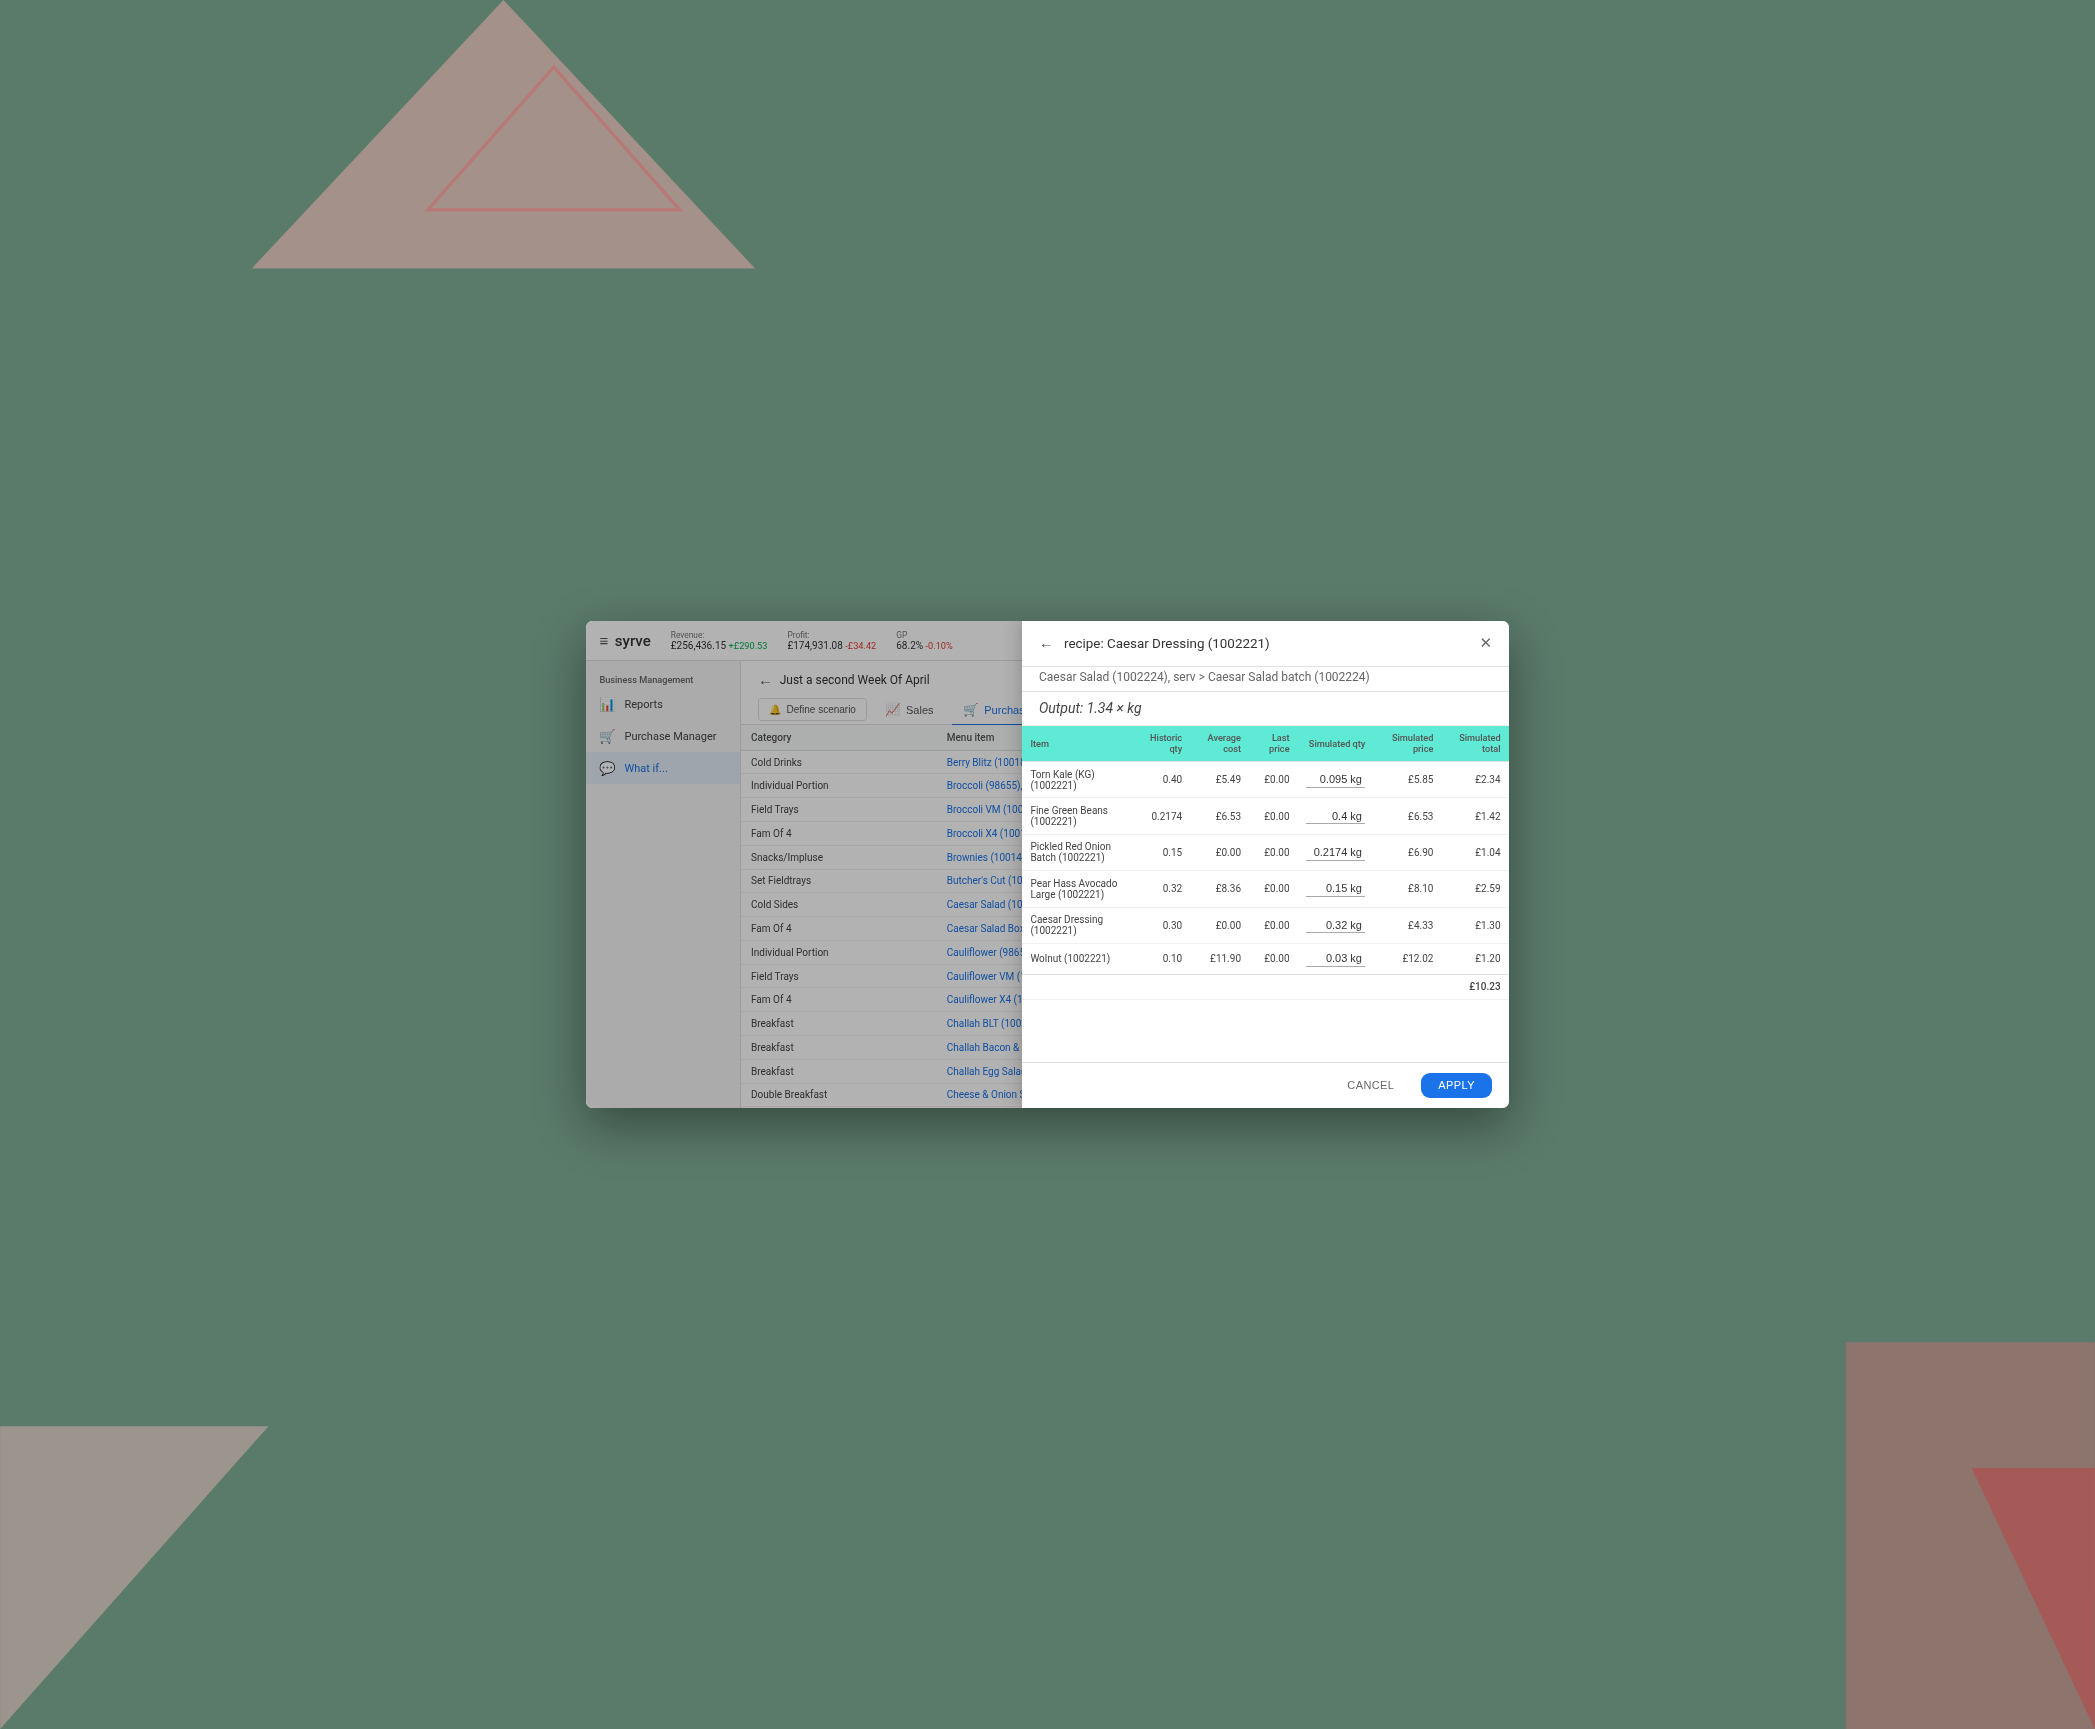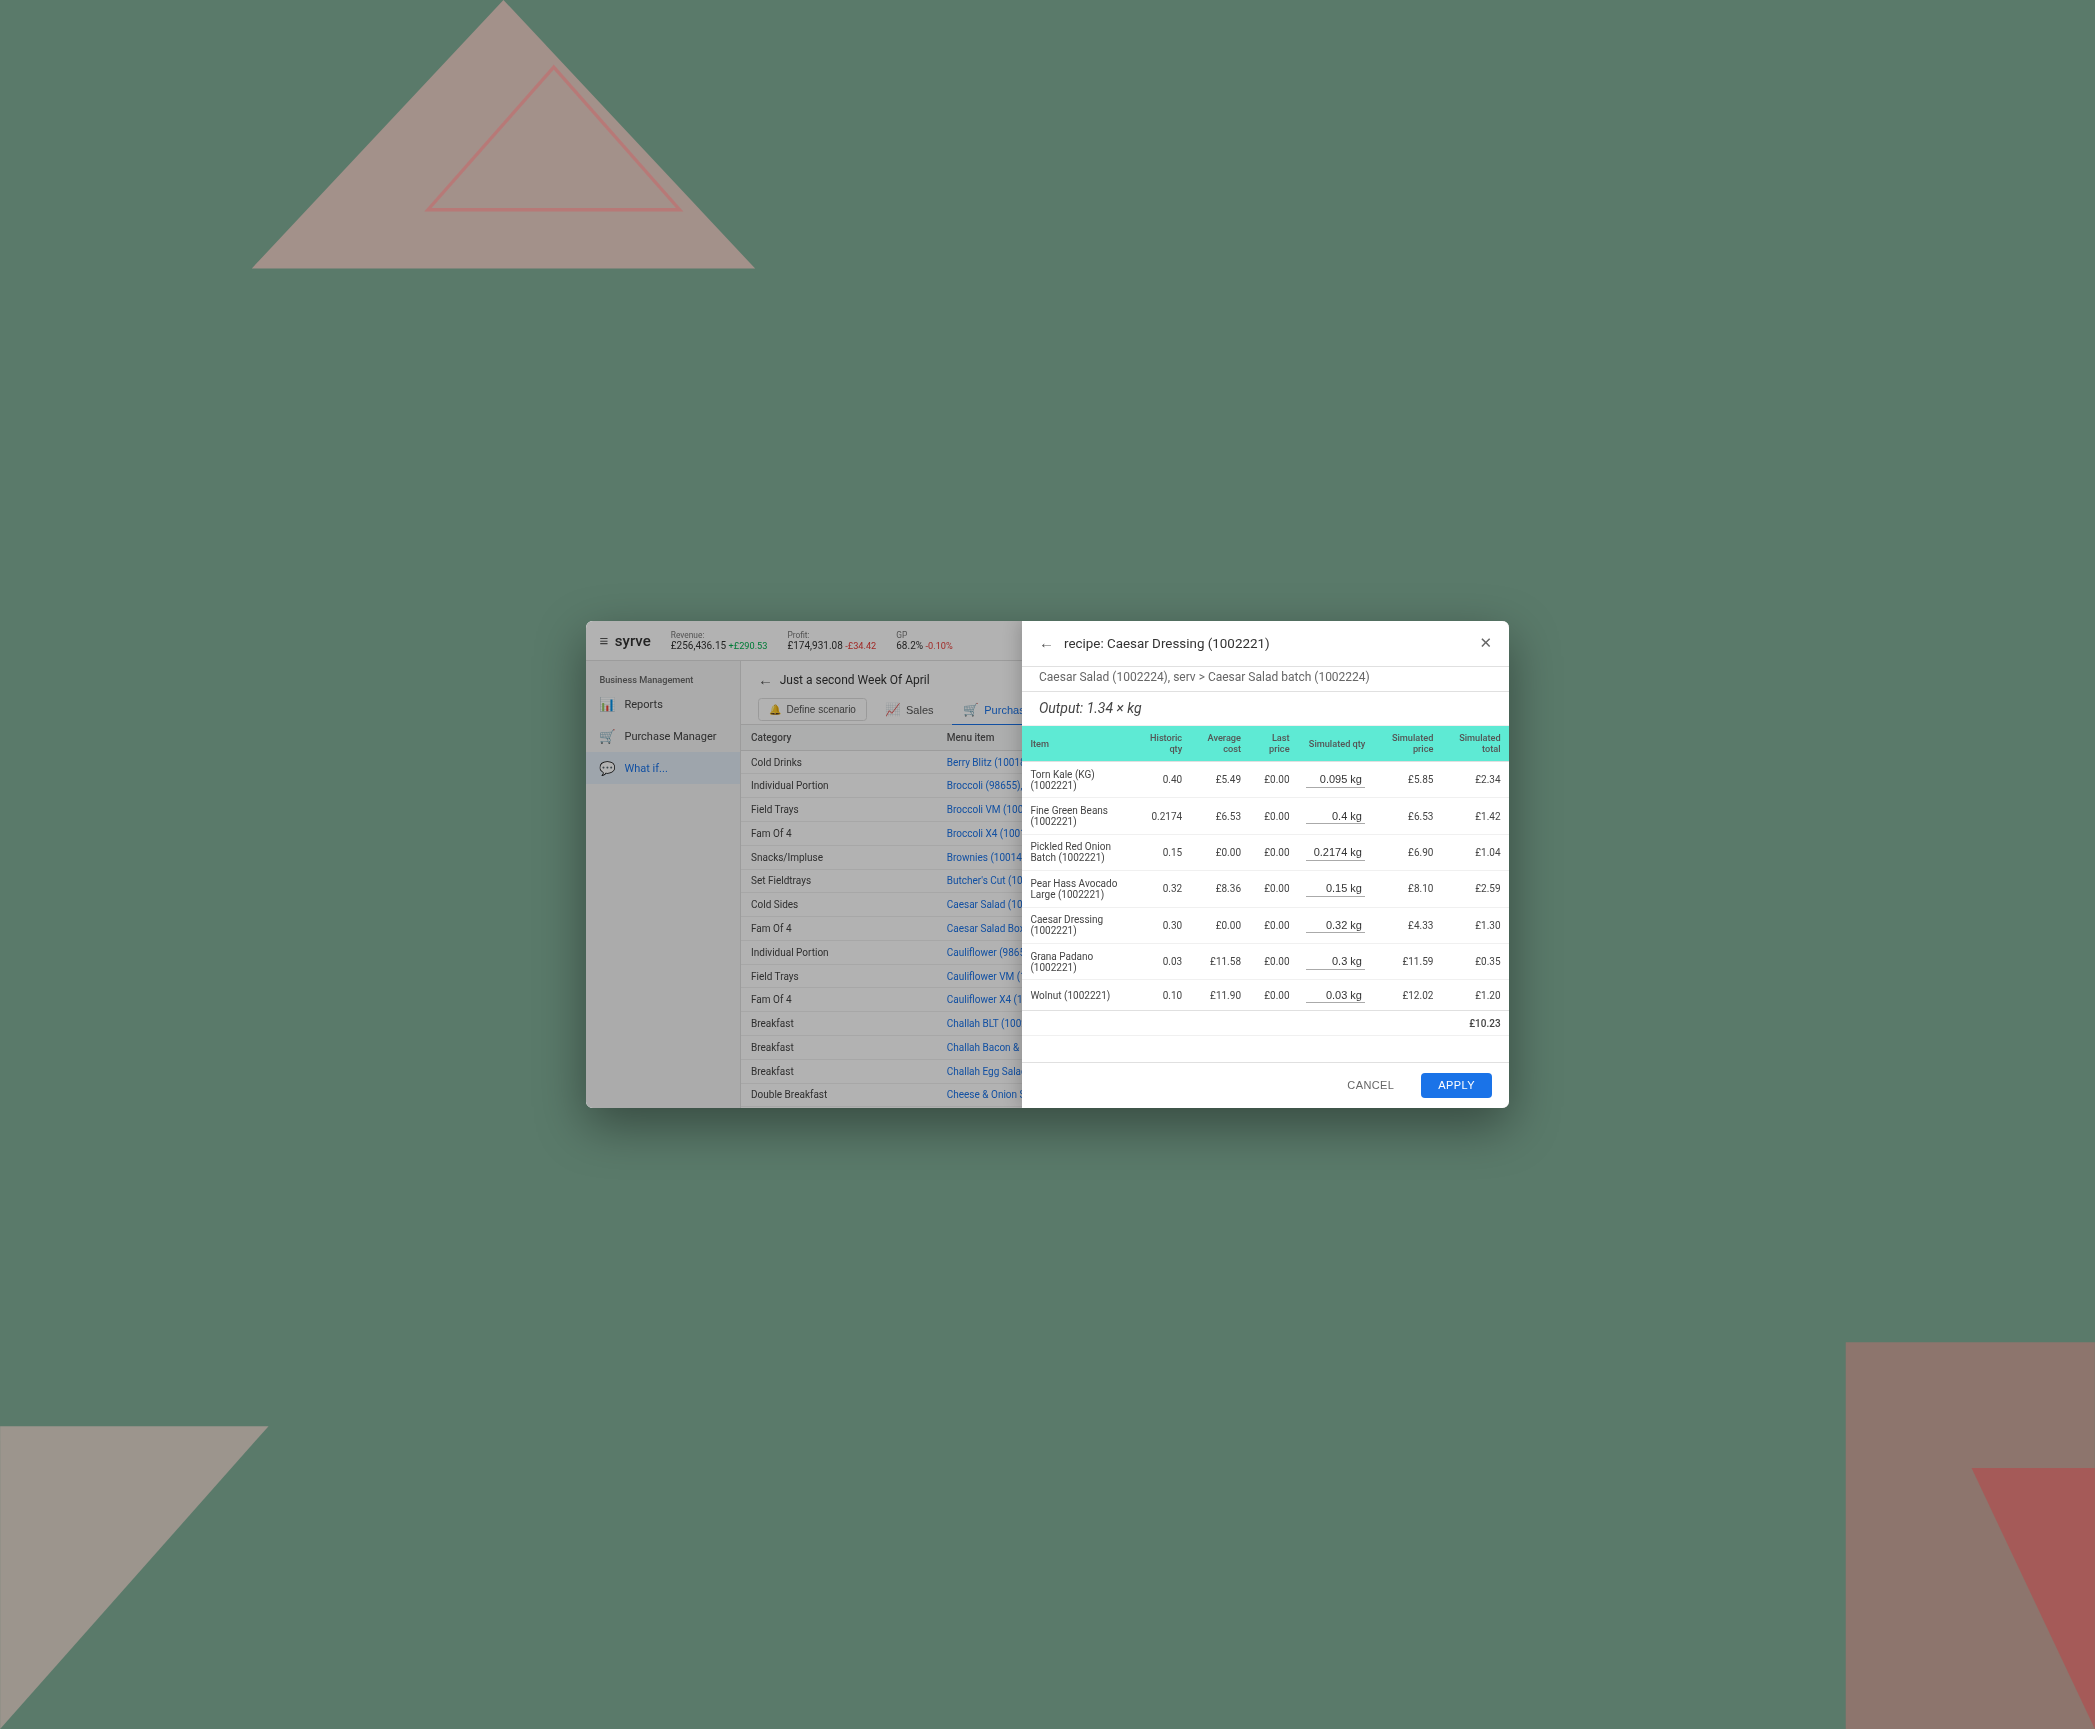--- a/index.html
+++ b/index.html
@@ -306,21 +306,21 @@
       font-size: 11px;
       cursor: pointer;
       font-weight: 500;
       letter-spacing: 0.4px;
     }
     .btn-apply {
       padding: 6.7px 17px;
       background: #1a73e8;
       color: #fff;
       border: none;
-      border-radius: 4px;
+      border-radius: 9px;
       font-size: 11px;
       cursor: pointer;
       font-weight: 500;
       letter-spacing: 0.4px;
     }
     .total-row td {
       font-weight: 500;
       border-top: 0.8px solid #e0e0e0;
     }
 
@@ -596,29 +596,20 @@
               <tr>
       <td class="link-blue">Caesar Dressing (1002221)</td>
       <td>0.30</td>
       <td>£0.00</td>
       <td>£0.00</td>
       <td><input class="simulated-qty-input" value="0.32 kg" style=""></td>
       <td>£4.33</td>
       <td>£1.30</td>
     </tr>
               <tr>
-      <td>Grana Padano (1002221)</td>
-      <td>0.03</td>
-      <td>£11.58</td>
-      <td>£0.00</td>
-      <td><input class="simulated-qty-input" value="0.3 kg" style=""></td>
-      <td>£11.59</td>
-      <td>£0.35</td>
-    </tr>
-              <tr>
       <td>Wolnut (1002221)</td>
       <td>0.10</td>
       <td>£11.90</td>
       <td>£0.00</td>
       <td><input class="simulated-qty-input" value="0.03 kg" style=""></td>
       <td>£12.02</td>
       <td>£1.20</td>
     </tr>
               <tr class="total-row">
     <td colspan="6"></td>

